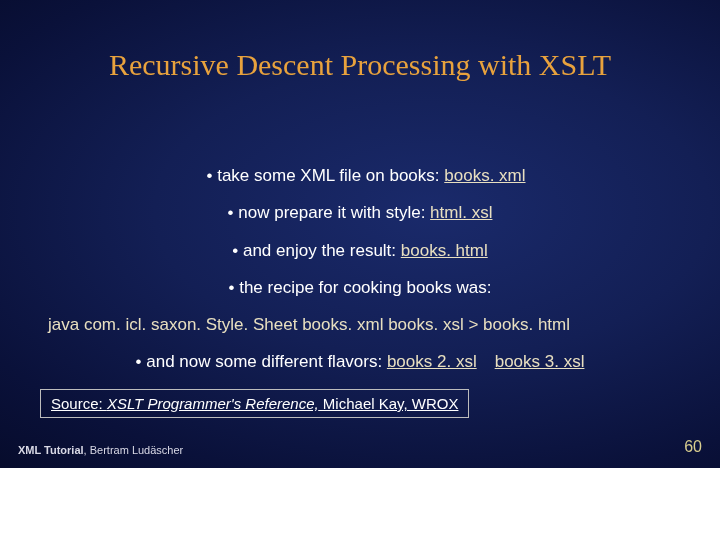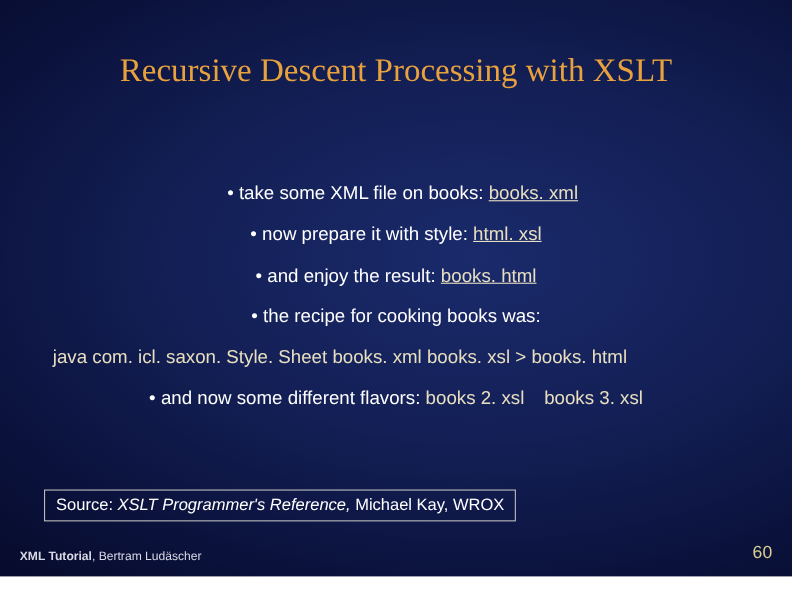--- a/index.html
+++ b/index.html
@@ -6,21 +6,21 @@
     margin: 0;
     padding: 0;
     width: 720px;
     height: 540px;
     overflow: hidden;
     font-family: Arial, Helvetica, sans-serif;
   }
   .slide {
     position: relative;
     width: 720px;
-    height: 524px;
+    height: 468px;
     background: radial-gradient(ellipse 110% 90% at 60% 45%, #1a2a6b 0%, #131f55 35%, #0a113a 65%, #03061d 100%);
     box-sizing: border-box;
   }
   .title {
     position: absolute;
     top: 48px;
     left: 0;
     right: 0;
     text-align: center;
     font-family: "Times New Roman", Times, serif;
@@ -49,32 +49,33 @@
     color: #e8dfc0;
     font-size: 17px;
     margin: 2px 0 16px 0;
   }
   .link {
     color: #e8dfc0;
     text-decoration: underline;
   }
   .link2 {
     color: #e8dfc0;
+    text-decoration: underline;
   }
   .source-box {
     position: absolute;
     left: 40px;
     bottom: 50px;
     border: 1px solid #bdbdbd;
     padding: 5px 10px 5px 10px;
     color: #ffffff;
     font-size: 15px;
   }
   .source-box .italic { font-style: italic; }
-  .source-box .under { }
+  .source-box .under { text-decoration: underline; }
   .footer-left {
     position: absolute;
     left: 18px;
     bottom: 12px;
     color: #d9d9e6;
     font-size: 11px;
     font-weight: bold;
     text-align: right;
   }
   .footer-left .auth { font-weight: normal; }

